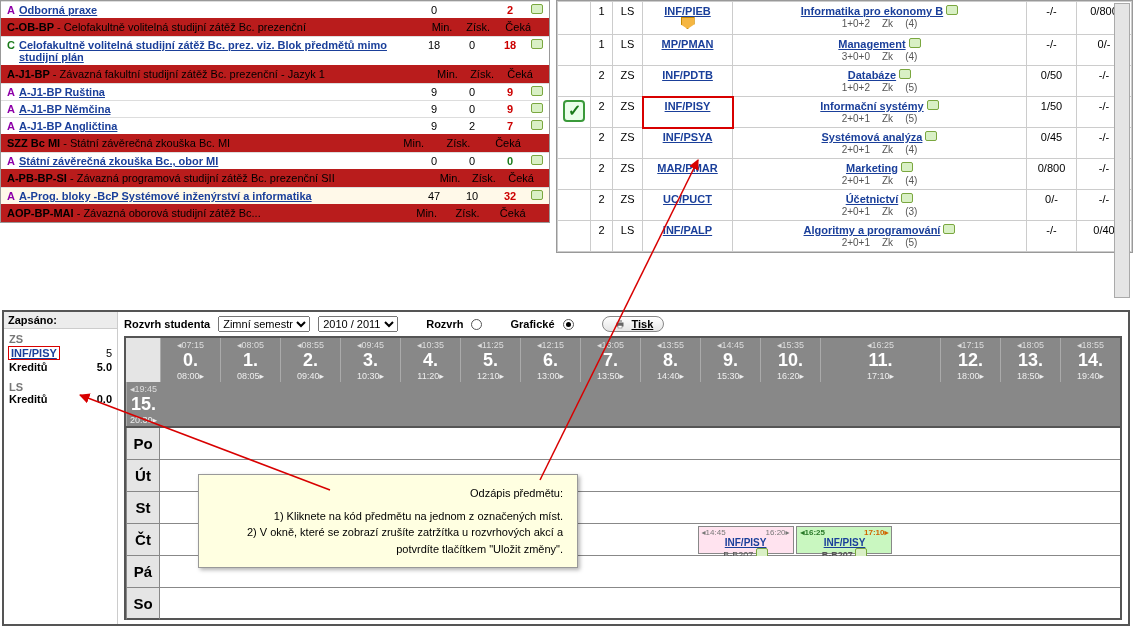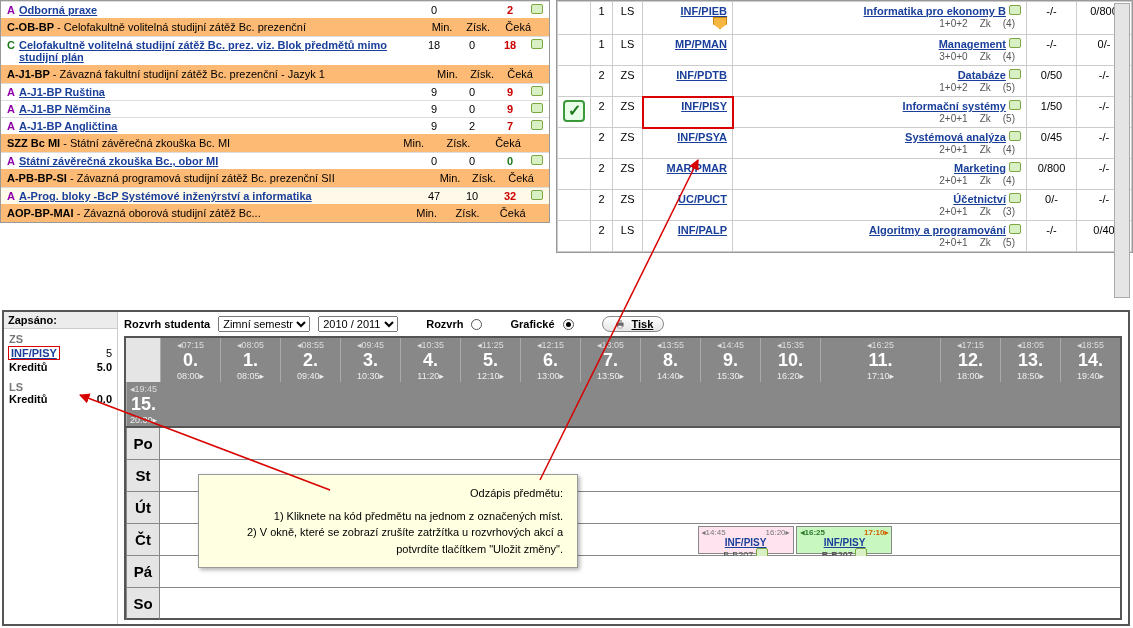--- a/index.html
+++ b/index.html
@@ -28,21 +28,21 @@
 
   
   .left-panel {
     width: 550px;
     border: 1px solid #999;
     background: #fff;
     font-size: 11px;
     overflow: hidden;
   }
   .block-title-row {
-    background: #fdba74;
+    background: #b91c1c;
     padding: 2px 4px;
   }
   .row {
     border-top: 1px solid #ddd;
     padding: 1px 4px;
   }
   .row.light { background: #fff9e9; }
   .row.white { background: #fff; }
   table.innerrow { width: 100%; border-collapse: collapse; }
   table.innerrow td { padding: 1px 2px; vertical-align: top; }
@@ -63,21 +63,21 @@
   }
   table.subj {
     width: 100%;
     border-collapse: collapse;
     font-size: 11px;
   }
   table.subj td {
     border: 1px solid #ccc;
     padding: 3px 5px;
     vertical-align: top;
-    text-align: right;
+    text-align: center;
   }
   table.subj td.center { text-align: center; }
   .subj-code { font-weight: bold; }
   .subj-name { color: #1a3f9a; text-decoration: underline; }
   .subj-detail { color: #555; font-size: 10px; }
   .subj-detail span { display:inline-block; margin: 0 6px; }
   .flag-down {
     display:inline-block; width:14px; height:12px;
     background:#f5b642; border:1px solid #c78a00;
     clip-path: polygon(0 0, 100% 0, 100% 60%, 50% 100%, 0 60%);
@@ -654,26 +654,26 @@
       <div class="bot">20:30▸</div>
     </div>
       </div>
 
     <div id="day-rows">
         <div class="day-grid ">
       <div class="day-label">Po</div>
       <div class="day-slots" id="slots-Po"></div>
     </div>
         <div class="day-grid ">
+      <div class="day-label">Út</div>
+      <div class="day-slots" id="slots-Út"></div>
+    </div>
+        <div class="day-grid ">
       <div class="day-label">St</div>
       <div class="day-slots" id="slots-St"></div>
-    </div>
-        <div class="day-grid ">
-      <div class="day-label">Út</div>
-      <div class="day-slots" id="slots-Út"></div>
     </div>
         <div class="day-grid ">
       <div class="day-label">Čt</div>
       <div class="day-slots" id="slots-Čt">
             <div class="evt pink" style="left: 56%; width: 10%;">
               <div class="times">
                 <span>◂14:45</span>
                 <span class="et">16:20▸</span>
               </div>
       <div class="code">INF/PISY</div>

